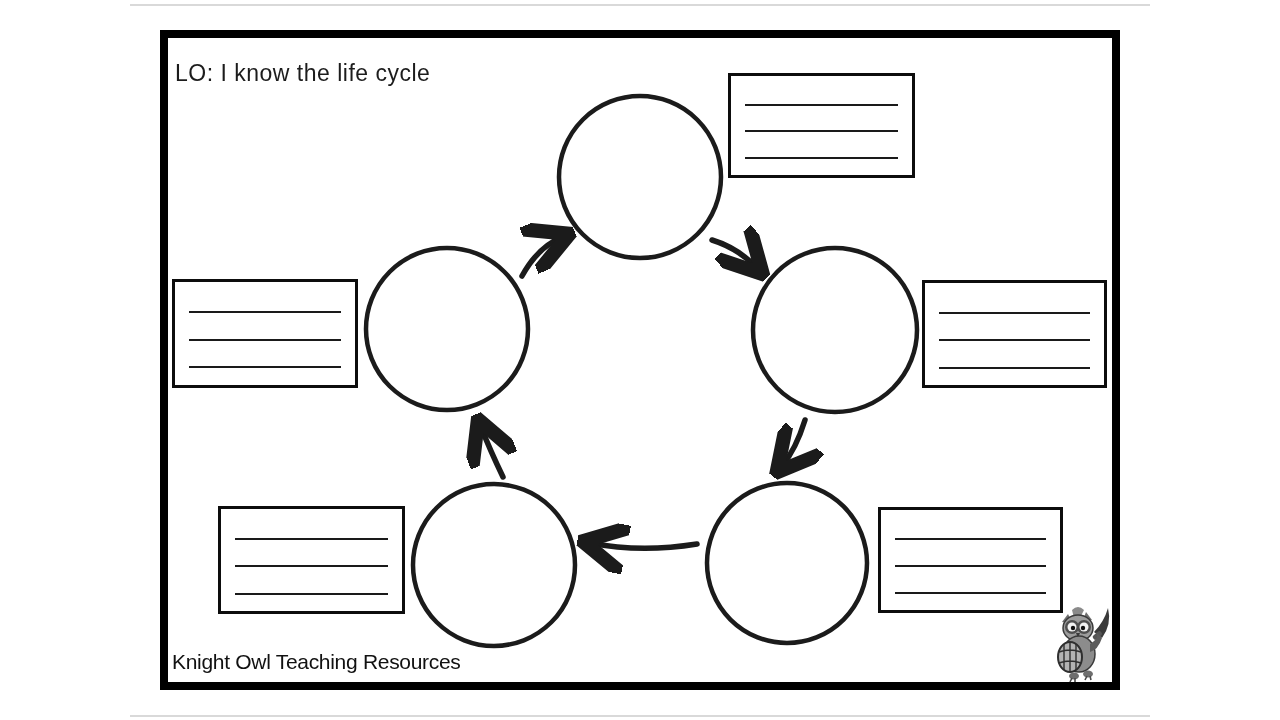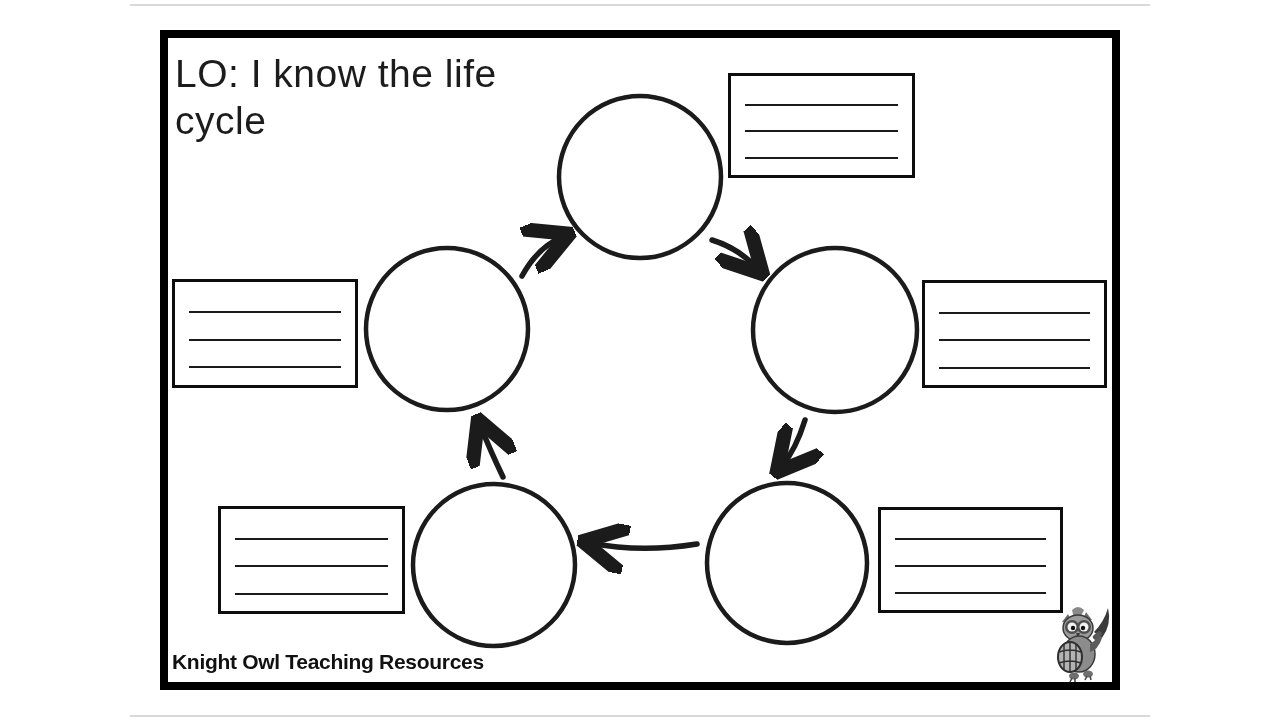--- a/index.html
+++ b/index.html
@@ -13,21 +13,21 @@
     position:absolute;left:130px;top:4px;width:1020px;height:709px;
     background:#ffffff;
     border-top:2px solid #d9d9d9;border-bottom:2px solid #d9d9d9;
   }
   .frame{
     position:absolute;left:160px;top:30px;width:960px;height:660px;
     box-sizing:border-box;border:8px solid #000000;background:#ffffff;
   }
   .title{
     position:absolute;left:175px;top:50px;width:420px;
-    font-size:39px;color:#1c1c1c;line-height:47px;letter-spacing:0.5px;
+    font-size:23px;color:#1c1c1c;line-height:47px;letter-spacing:0.5px;
   }
   .title .blank{
     display:inline-block;width:255px;height:22px;
     border-bottom:2.5px solid #1c1c1c;vertical-align:baseline;margin-left:8px;
   }
   .wbox{
     position:absolute;box-sizing:border-box;background:#ffffff;
     border:3px solid #0d0d0d;
   }
   .wbox .wline{
@@ -40,21 +40,21 @@
   .box-mid-left    {left:172px;top:279px;width:186px;height:109px;}
   .box-bottom-left {left:218px;top:506px;width:187px;height:108px;}
   .box-bottom-right{left:878px;top:507px;width:185px;height:106px;}
   svg.diagram{
     position:absolute;left:0;top:0;width:1280px;height:720px;
     pointer-events:none;
   }
   svg.diagram circle{pointer-events:auto;}
   .footer{
     position:absolute;left:172px;top:650px;
-    font-size:21px;font-weight:bold;color:#111111;letter-spacing:-0.3px;
+    font-size:21px;font-weight:normal;color:#111111;letter-spacing:-0.3px;
   }
   .owl{
     position:absolute;left:1046px;top:602px;width:74px;height:84px;
   }
 </style>
 </head>
 <body>
 
 <div class="slide"></div>
 

